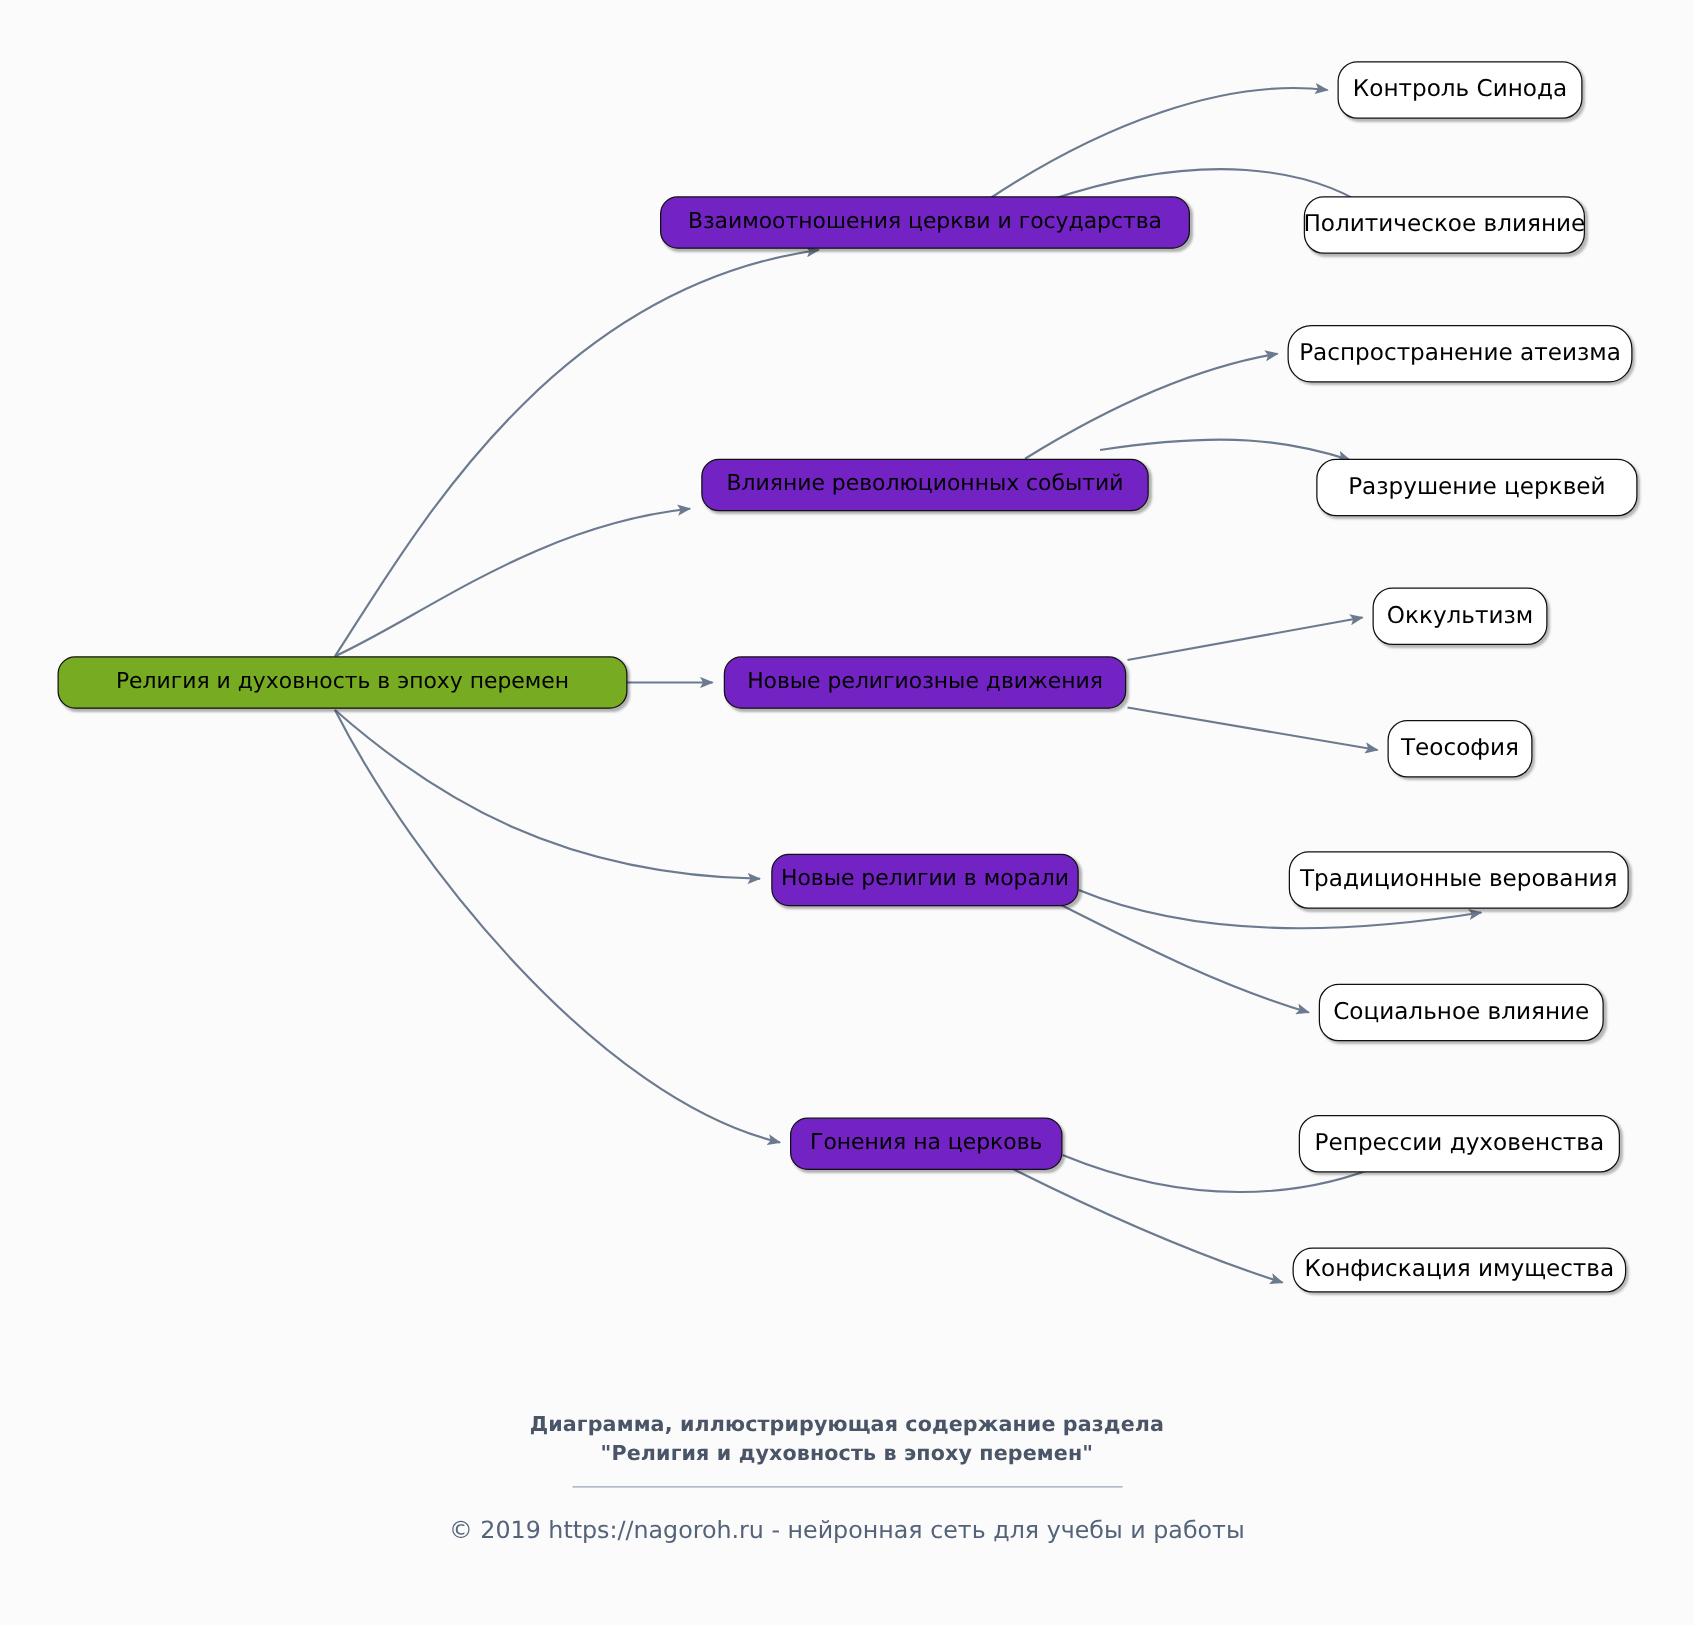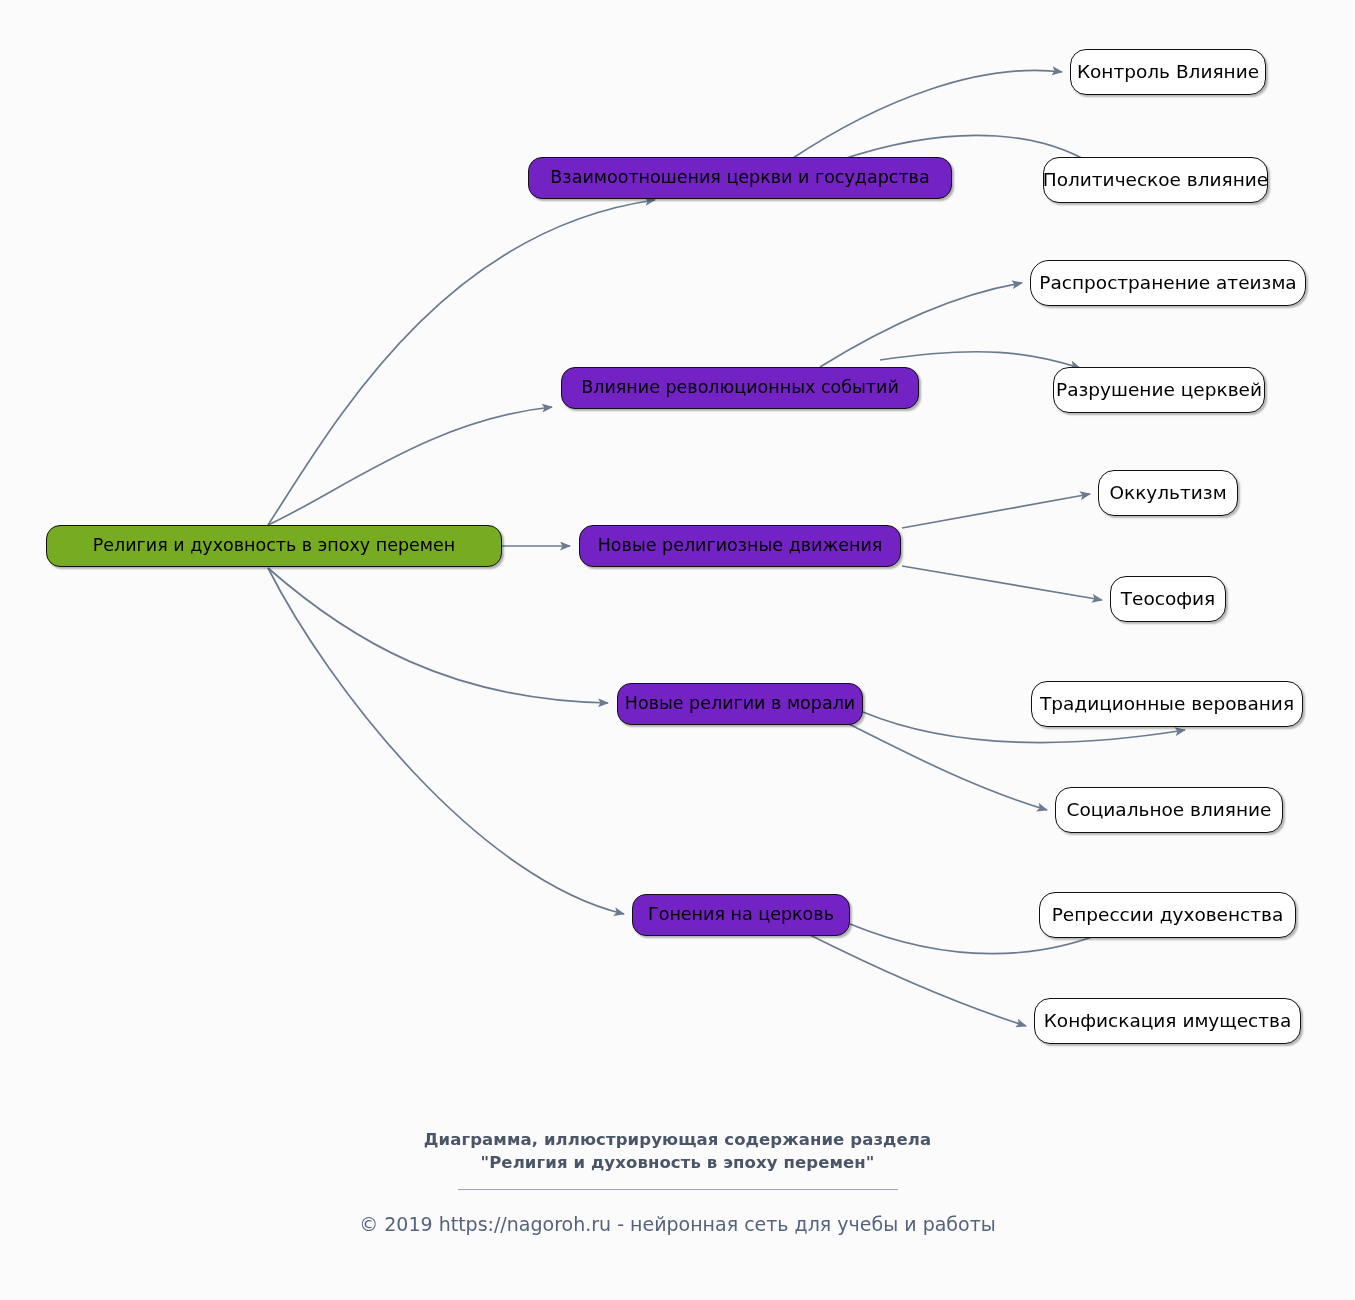--- a/index.html
+++ b/index.html
@@ -111,32 +111,32 @@
   </svg>
 
   <div id="nodes">
       <div class="node node-root" style="left: 46px; top: 525px; width: 456px; height: 42px;">
         <span>Религия и духовность в эпоху перемен</span>
       </div>
       <div class="node node-branch" style="left: 528px; top: 157px; width: 424px; height: 42px;">
         <span>Взаимоотношения церкви и государства</span>
       </div>
       <div class="node node-leaf" style="left: 1070px; top: 49px; width: 196px; height: 46px;">
-        <span>Контроль Влияние</span>
+        <span>Контроль Синода</span>
       </div>
       <div class="node node-leaf" style="left: 1043px; top: 157px; width: 225px; height: 46px;">
         <span>Политическое влияние</span>
       </div>
       <div class="node node-branch" style="left: 561px; top: 367px; width: 358px; height: 42px;">
         <span>Влияние революционных событий</span>
       </div>
       <div class="node node-leaf" style="left: 1030px; top: 260px; width: 276px; height: 46px; border-radius: 19px;">
         <span>Распространение атеизма</span>
       </div>
-      <div class="node node-leaf" style="left: 1053px; top: 367px; width: 212px; height: 46px; text-align: right;">
+      <div class="node node-leaf" style="left: 1053px; top: 367px; width: 257px; height: 46px; text-align: right;">
         <span>Разрушение церквей</span>
       </div>
       <div class="node node-branch" style="left: 579px; top: 525px; width: 322px; height: 42px;">
         <span>Новые религиозные движения</span>
       </div>
       <div class="node node-leaf" style="left: 1098px; top: 470px; width: 140px; height: 46px;">
         <span>Оккультизм</span>
       </div>
       <div class="node node-leaf" style="left: 1110px; top: 576px; width: 116px; height: 46px;">
         <span>Теософия</span>
@@ -149,21 +149,21 @@
       </div>
       <div class="node node-leaf" style="left: 1055px; top: 787px; width: 228px; height: 46px;">
         <span>Социальное влияние</span>
       </div>
       <div class="node node-branch" style="left: 632px; top: 894px; width: 218px; height: 42px;">
         <span>Гонения на церковь</span>
       </div>
       <div class="node node-leaf" style="left: 1039px; top: 892px; width: 257px; height: 46px;">
         <span>Репрессии духовенства</span>
       </div>
-      <div class="node node-leaf" style="left: 1034px; top: 998px; width: 267px; height: 46px;">
+      <div class="node node-leaf" style="left: 1034px; top: 998px; width: 267px; height: 36px;">
         <span>Конфискация имущества</span>
       </div>
     </div>
 
   <div id="footer" style="top:1128px;">
     <div class="caption">Диаграмма, иллюстрирующая содержание раздела</div>
     <div class="caption">"Религия и духовность в эпоху перемен"</div>
     <div class="divider"></div>
     <div class="credit">© 2019 https://nagoroh.ru - нейронная сеть для учебы и работы</div>
   </div>

